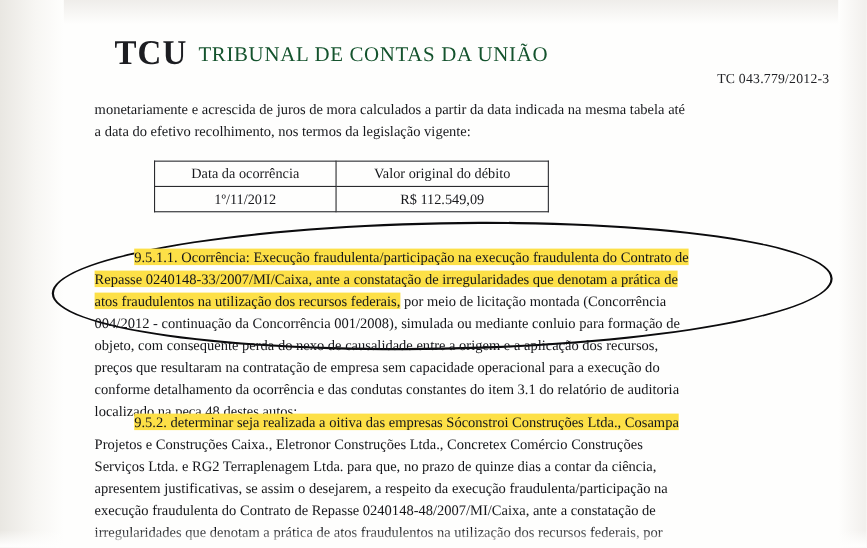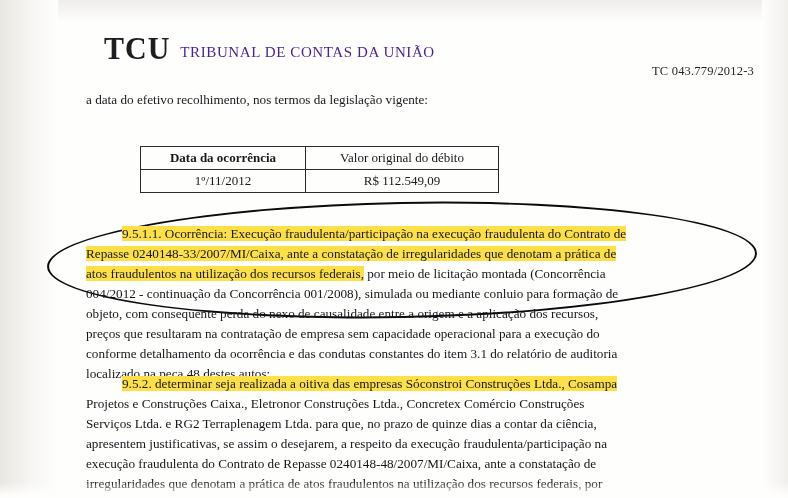--- a/index.html
+++ b/index.html
@@ -52,23 +52,23 @@
   .logo {
     font-family: "Liberation Serif", serif;
     font-size: 30px;
     font-weight: bold;
     letter-spacing: 1px;
     color: #1c1d21;
     line-height: 1;
     transform: scaleY(1.05);
   }
   .org-name {
-    font-size: 15px;
+    font-size: 19px;
     letter-spacing: 0.6px;
-    color: #4c1d95;
+    color: #14532d;
     padding-bottom: 3px;
     white-space: nowrap;
   }
   .doc-code {
     position: absolute;
     right: 34px;
     top: 64px;
     font-size: 12.5px;
     color: #1f2024;
     letter-spacing: 0.2px;
@@ -98,21 +98,21 @@
     font-size: 13px;
   }
   .tbl td, .tbl th {
     border: 1px solid #2a2b2f;
     padding: 3px 12px;
     text-align: center;
     font-weight: normal;
     color: #17181c;
   }
   .tbl th { font-size: 13px; }
-  .tbl .c1 { width: 140px; font-weight: bold; }
+  .tbl .c1 { width: 140px; }
   .tbl .c2 { width: 168px; }
 
   
   .ellipse {
     position: absolute;
     left: 47px;
     top: 202px;
     width: 706px;
     height: 112px;
     border: 2.4px solid #0b0b0d;
@@ -169,20 +169,21 @@
   <div class="scan-shade-right"></div>
 
   <div class="header">
     <div class="logo">TCU</div>
     <div class="org-name">TRIBUNAL DE CONTAS DA UNIÃO</div>
   </div>
 
   <div class="doc-code">TC 043.779/2012-3</div>
 
   <div class="para p-intro">
+    <span>monetariamente e acrescida de juros de mora calculados a partir da data indicada na mesma tabela até</span>
     <span class="l2">a data do efetivo recolhimento, nos termos da legislação vigente:</span>
   </div>
 
   <table class="tbl">
     <thead>
       <tr>
         <th class="c1">Data da ocorrência</th>
         <th class="c2">Valor original do débito</th>
       </tr>
     </thead>

